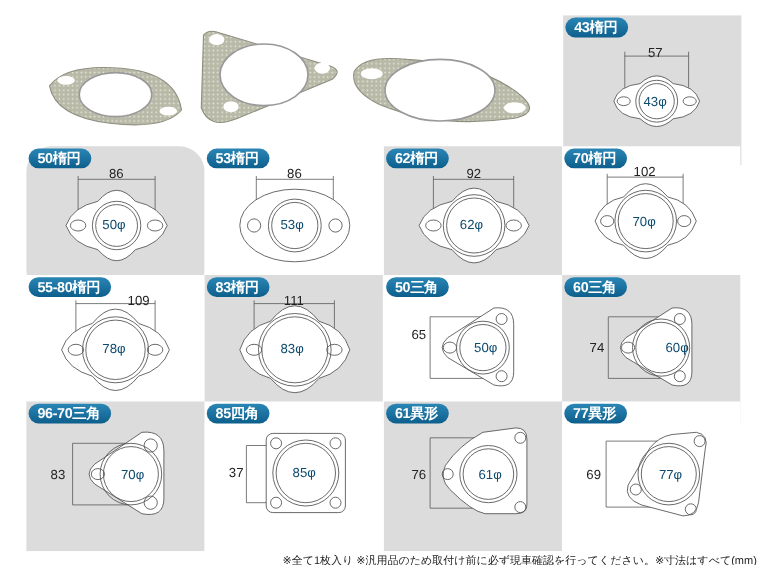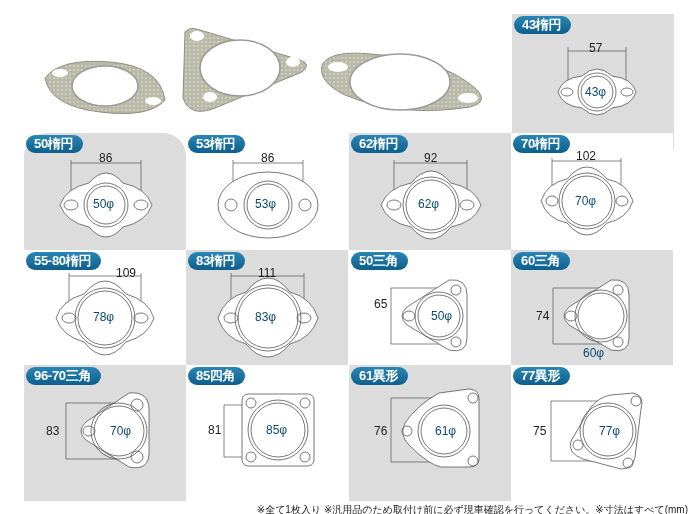--- a/index.html
+++ b/index.html
@@ -181,21 +181,21 @@
     <line x1="42" y1="94" x2="105" y2="94" stroke="#555" stroke-width="0.7"></line>
     <line x1="42" y1="38" x2="42" y2="94" stroke="#555" stroke-width="0.7"></line>
     <path d="M100,30 Q118,28 118,45 L118,88 Q118,104 100,100 L58,75 Q48,66 58,57 Z" fill="#fff" stroke="#555" stroke-width="0.8"></path>
     <circle cx="90" cy="66" r="26" fill="none" stroke="#555" stroke-width="0.8"></circle>
     <circle cx="90" cy="66" r="23" fill="none" stroke="#555" stroke-width="0.8"></circle>
     <circle cx="107" cy="40" r="5" fill="none" stroke="#555" stroke-width="0.8"></circle>
     <circle cx="107" cy="92" r="5" fill="none" stroke="#555" stroke-width="0.8"></circle>
     <ellipse cx="60" cy="66" rx="6" ry="5" fill="none" stroke="#555" stroke-width="0.8"></ellipse>
   </svg>
   <div class="dim" style="left:25px;top:59px;">74</div>
-  <div class="phi" style="left:72px;top:59px;margin-top:37px;">60φ</div>
+  <div class="phi" style="left:94px;top:59px;">60φ</div>
 </div>
 
 <div class="cell gray" style="left:24px;top:365px;">
   <div class="badge">96-70三角</div>
   <svg class="drawing" viewBox="0 0 162 108">
     <line x1="42" y1="38" x2="110" y2="38" stroke="#555" stroke-width="0.7"></line>
     <line x1="42" y1="94" x2="110" y2="94" stroke="#555" stroke-width="0.7"></line>
     <line x1="42" y1="38" x2="42" y2="94" stroke="#555" stroke-width="0.7"></line>
     <path d="M105,28 Q125,26 125,45 L125,88 Q125,106 105,102 L62,75 Q52,66 62,57 Z" fill="#fff" stroke="#555" stroke-width="0.8"></path>
     <circle cx="95" cy="66" r="28" fill="none" stroke="#555" stroke-width="0.8"></circle>
@@ -215,21 +215,21 @@
     <line x1="38" y1="92" x2="68" y2="92" stroke="#555" stroke-width="0.7"></line>
     <line x1="38" y1="40" x2="38" y2="92" stroke="#555" stroke-width="0.7"></line>
     <rect x="56" y="29" width="72" height="72" rx="6" fill="#fff" stroke="#555" stroke-width="0.8"></rect>
     <circle cx="92" cy="65" r="30" fill="none" stroke="#555" stroke-width="0.8"></circle>
     <circle cx="92" cy="65" r="27" fill="none" stroke="#555" stroke-width="0.8"></circle>
     <circle cx="65" cy="38" r="5" fill="none" stroke="#555" stroke-width="0.8"></circle>
     <circle cx="119" cy="38" r="5" fill="none" stroke="#555" stroke-width="0.8"></circle>
     <circle cx="65" cy="92" r="5" fill="none" stroke="#555" stroke-width="0.8"></circle>
     <circle cx="119" cy="92" r="5" fill="none" stroke="#555" stroke-width="0.8"></circle>
   </svg>
-  <div class="dim" style="left:22px;top:58px;">81</div>
+  <div class="dim" style="left:22px;top:58px;">37</div>
   <div class="phi" style="left:80px;top:58px;">85φ</div>
 </div>
 
 <div class="cell gray" style="left:349px;top:365px;">
   <div class="badge">61異形</div>
   <svg class="drawing" viewBox="0 0 162 108">
     <line x1="42" y1="33" x2="110" y2="33" stroke="#555" stroke-width="0.7"></line>
     <line x1="42" y1="97" x2="110" y2="97" stroke="#555" stroke-width="0.7"></line>
     <line x1="42" y1="33" x2="42" y2="97" stroke="#555" stroke-width="0.7"></line>
     <path d="M90,28 L120,24 Q130,24 130,34 L130,94 Q130,102 120,102 L92,102 Q80,100 60,80 Q50,70 56,58 Q68,40 90,28 Z" fill="#fff" stroke="#555" stroke-width="0.8"></path>
@@ -249,17 +249,17 @@
     <line x1="40" y1="36" x2="100" y2="36" stroke="#555" stroke-width="0.7"></line>
     <line x1="40" y1="96" x2="100" y2="96" stroke="#555" stroke-width="0.7"></line>
     <line x1="40" y1="36" x2="40" y2="96" stroke="#555" stroke-width="0.7"></line>
     <path d="M100,30 L122,28 Q134,30 130,44 L124,92 Q122,104 110,104 L72,94 Q56,88 60,76 L80,42 Q88,32 100,30 Z" fill="#fff" stroke="#555" stroke-width="0.8"></path>
     <circle cx="97" cy="66" r="28" fill="none" stroke="#555" stroke-width="0.8"></circle>
     <circle cx="97" cy="66" r="25" fill="none" stroke="#555" stroke-width="0.8"></circle>
     <circle cx="125" cy="36" r="5" fill="none" stroke="#555" stroke-width="0.8"></circle>
     <circle cx="117" cy="98" r="5" fill="none" stroke="#555" stroke-width="0.8"></circle>
     <circle cx="67" cy="80" r="5" fill="none" stroke="#555" stroke-width="0.8"></circle>
   </svg>
-  <div class="dim" style="left:22px;top:59px;">75</div>
+  <div class="dim" style="left:22px;top:59px;">69</div>
   <div class="phi" style="left:88px;top:59px;">77φ</div>
 </div>
 
 <div class="note">※全て1枚入り ※汎用品のため取付け前に必ず現車確認を行ってください。※寸法はすべて(mm)</div>
 
 </body></html>

